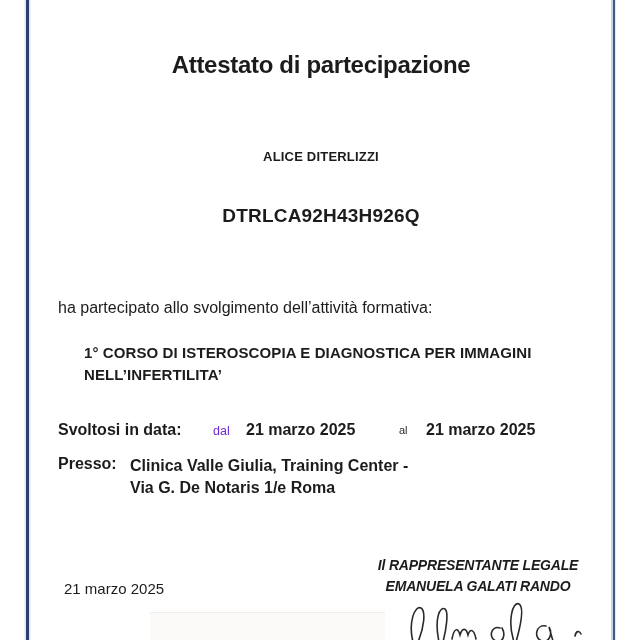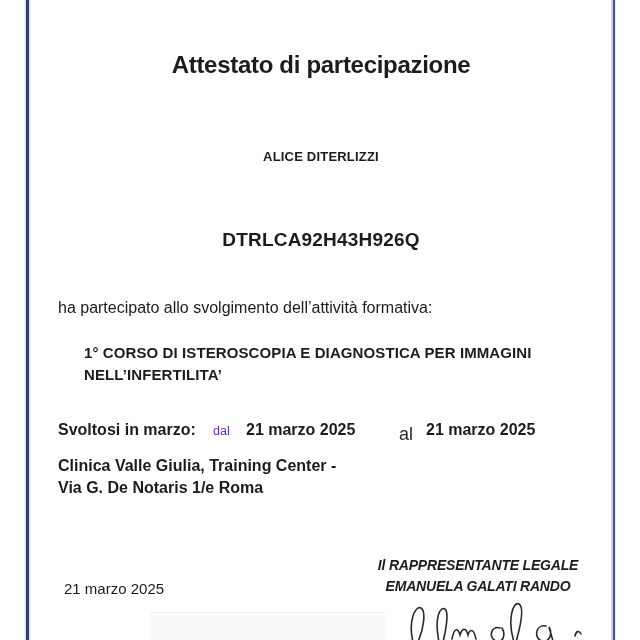--- a/index.html
+++ b/index.html
@@ -63,21 +63,20 @@
   }
   .fiscal-code {
     position: absolute;
     left: 28px;
     top: 205px;
     width: 586px;
     text-align: center;
     font-size: 19px;
     font-weight: bold;
     letter-spacing: 0.2px;
-    margin-top: 24px;
   }
   .participation-line {
     position: absolute;
     left: 58px;
     top: 299px;
     font-size: 16px;
   }
   .course-title {
     position: absolute;
     left: 84px;
@@ -110,21 +109,21 @@
   }
   .dates-row .from-date {
     position: absolute;
     left: 246px;
     font-weight: bold;
   }
   .dates-row .to-lbl {
     position: absolute;
     left: 399px;
     top: 3px;
-    font-size: 18px;
+    font-size: 11px;
     color: #2a2a2a;
   }
   .dates-row .to-date {
     position: absolute;
     left: 426px;
     font-weight: bold;
   }
   .venue-row {
     position: absolute;
     left: 58px;
@@ -195,28 +194,29 @@
   <div class="fiscal-code">DTRLCA92H43H926Q</div>
 
   <div class="participation-line">ha partecipato allo svolgimento dell’attività formativa:</div>
 
   <div class="course-title">
     <div>1° CORSO DI ISTEROSCOPIA E DIAGNOSTICA PER IMMAGINI</div>
     <div>NELL’INFERTILITA’</div>
   </div>
 
   <div class="dates-row">
-    <span class="lbl">Svoltosi in marzo:</span>
+    <span class="lbl">Svoltosi in data:</span>
     <span class="from-lbl">dal</span>
     <span class="from-date">21 marzo 2025</span>
     <span class="to-lbl">al</span>
     <span class="to-date">21 marzo 2025</span>
   </div>
 
   <div class="venue-row">
+    <div class="venue-label">Presso:</div>
     <div class="venue-address">
       <div>Clinica Valle Giulia, Training Center -</div>
       <div>Via G. De Notaris 1/e Roma</div>
     </div>
   </div>
 
   <div class="signatory">
     <div>Il RAPPRESENTANTE LEGALE</div>
     <div>EMANUELA GALATI RANDO</div>
   </div>

